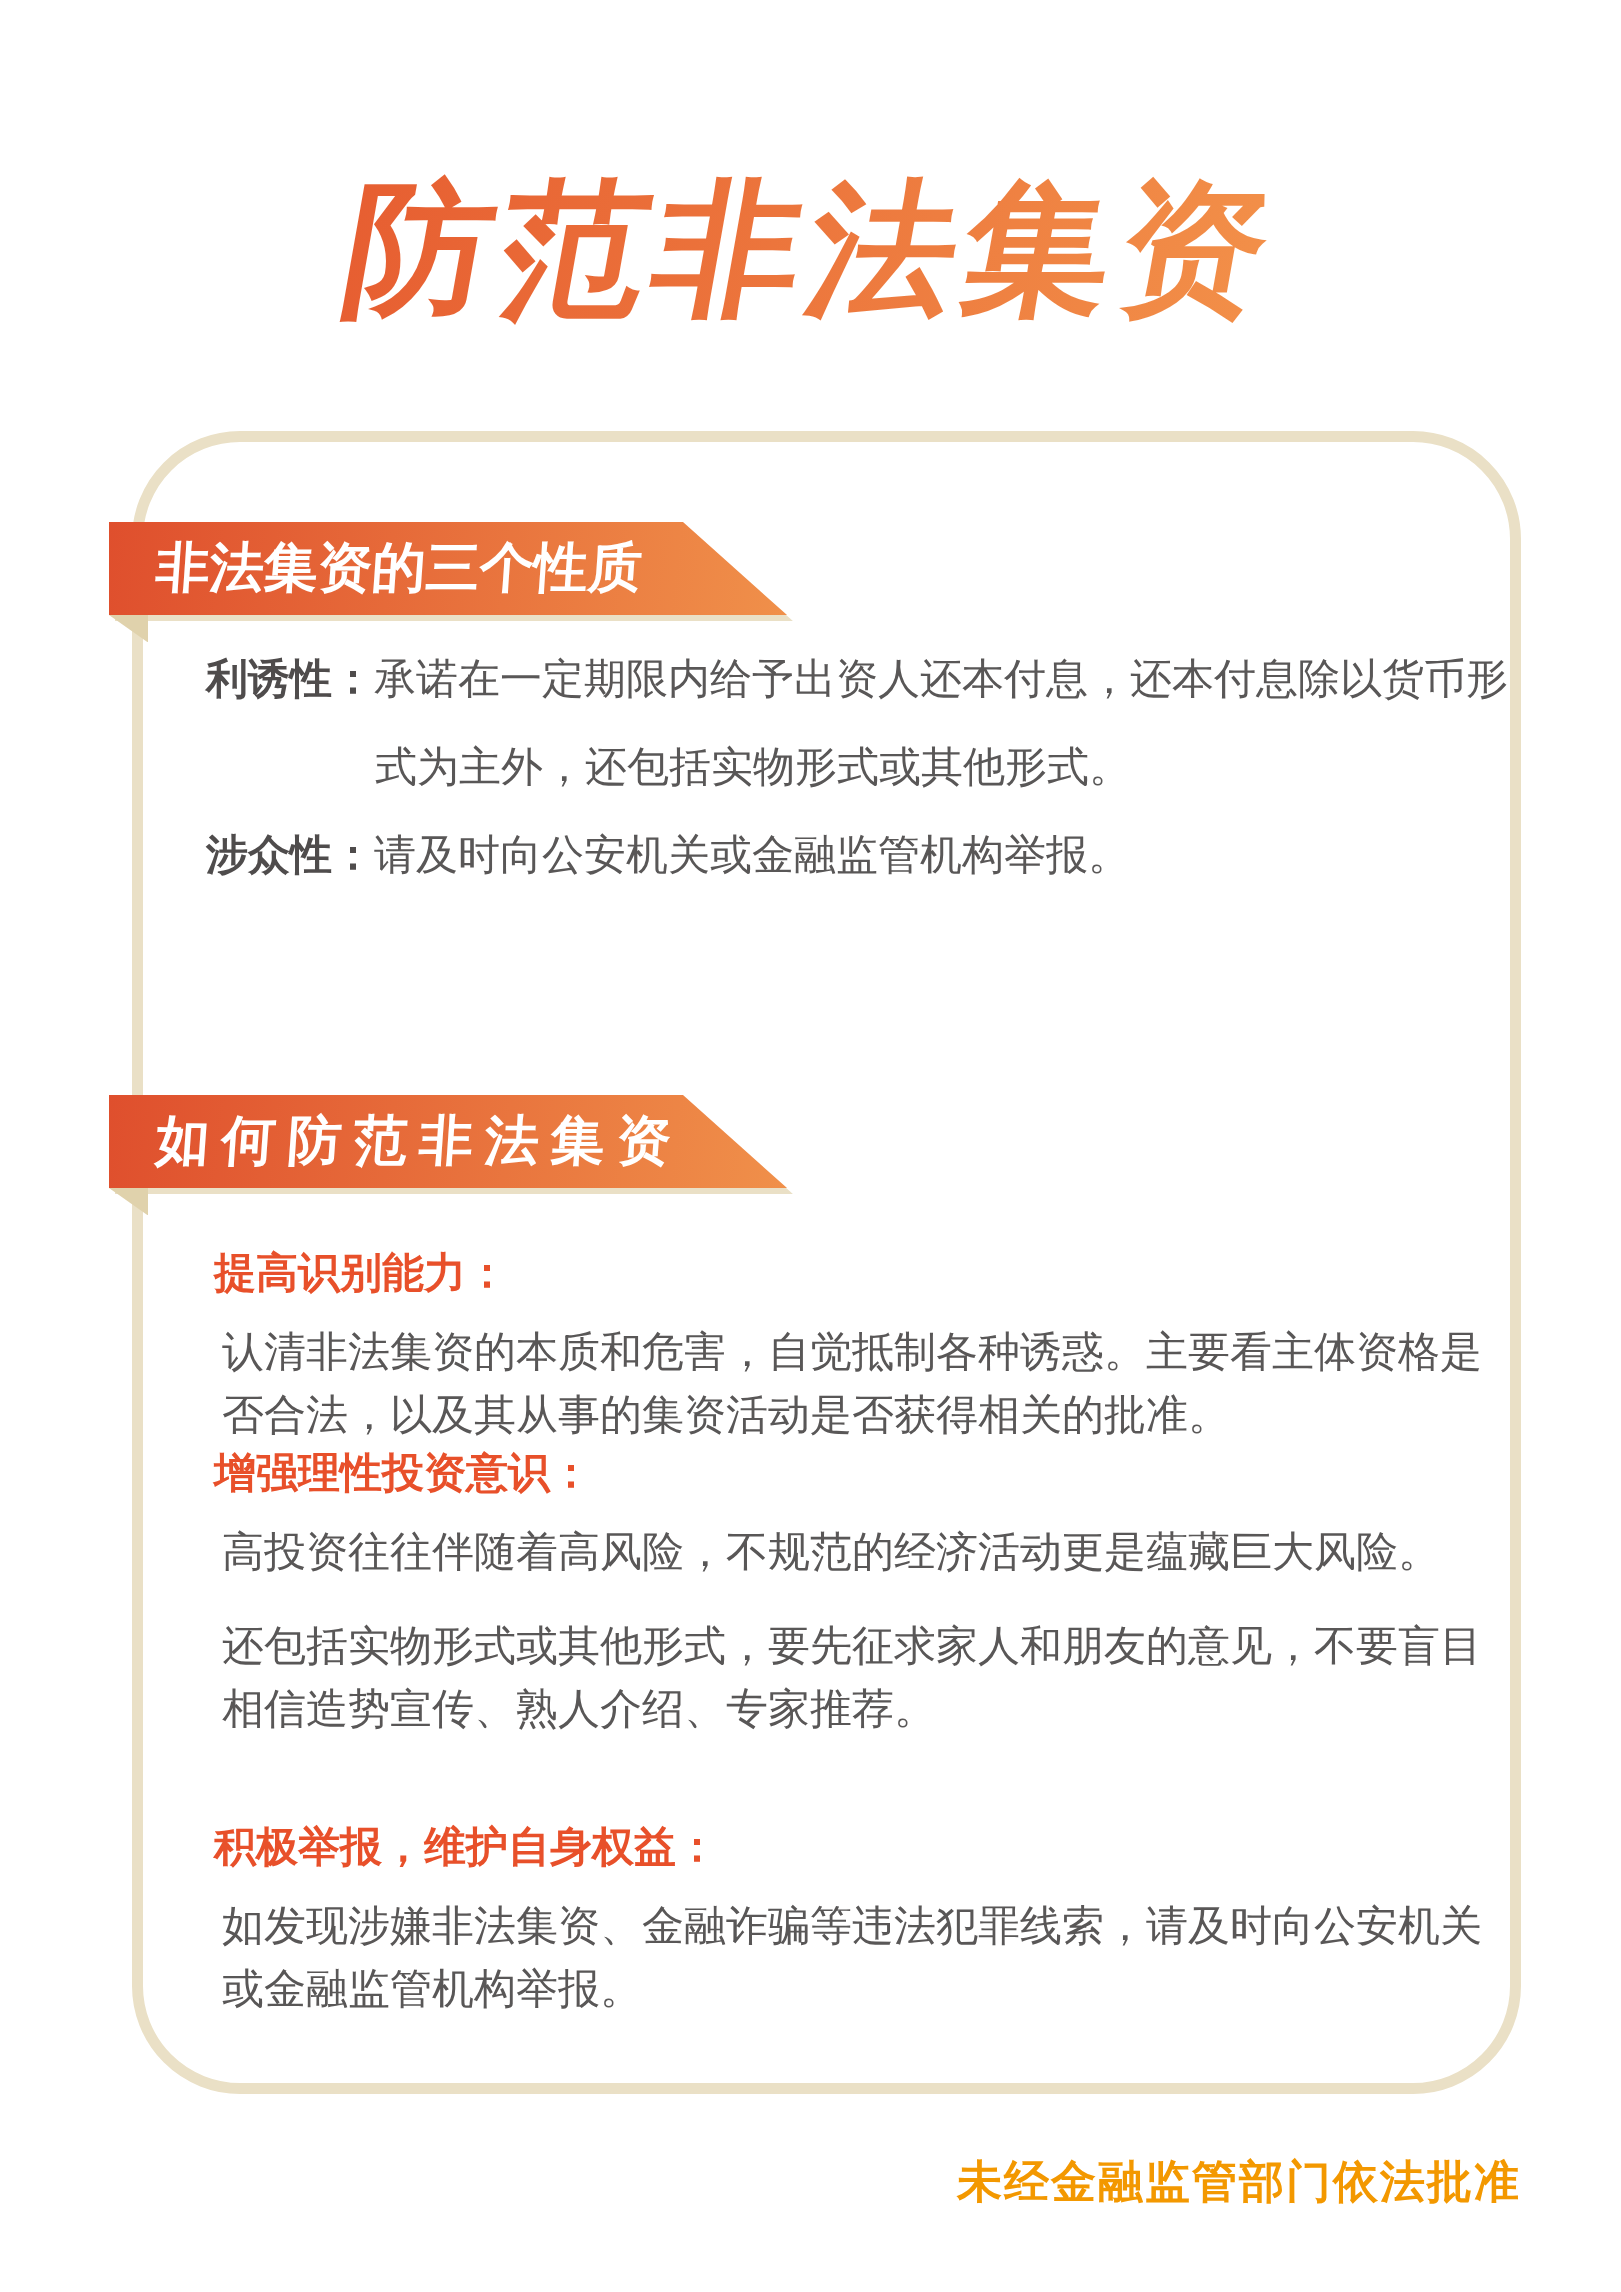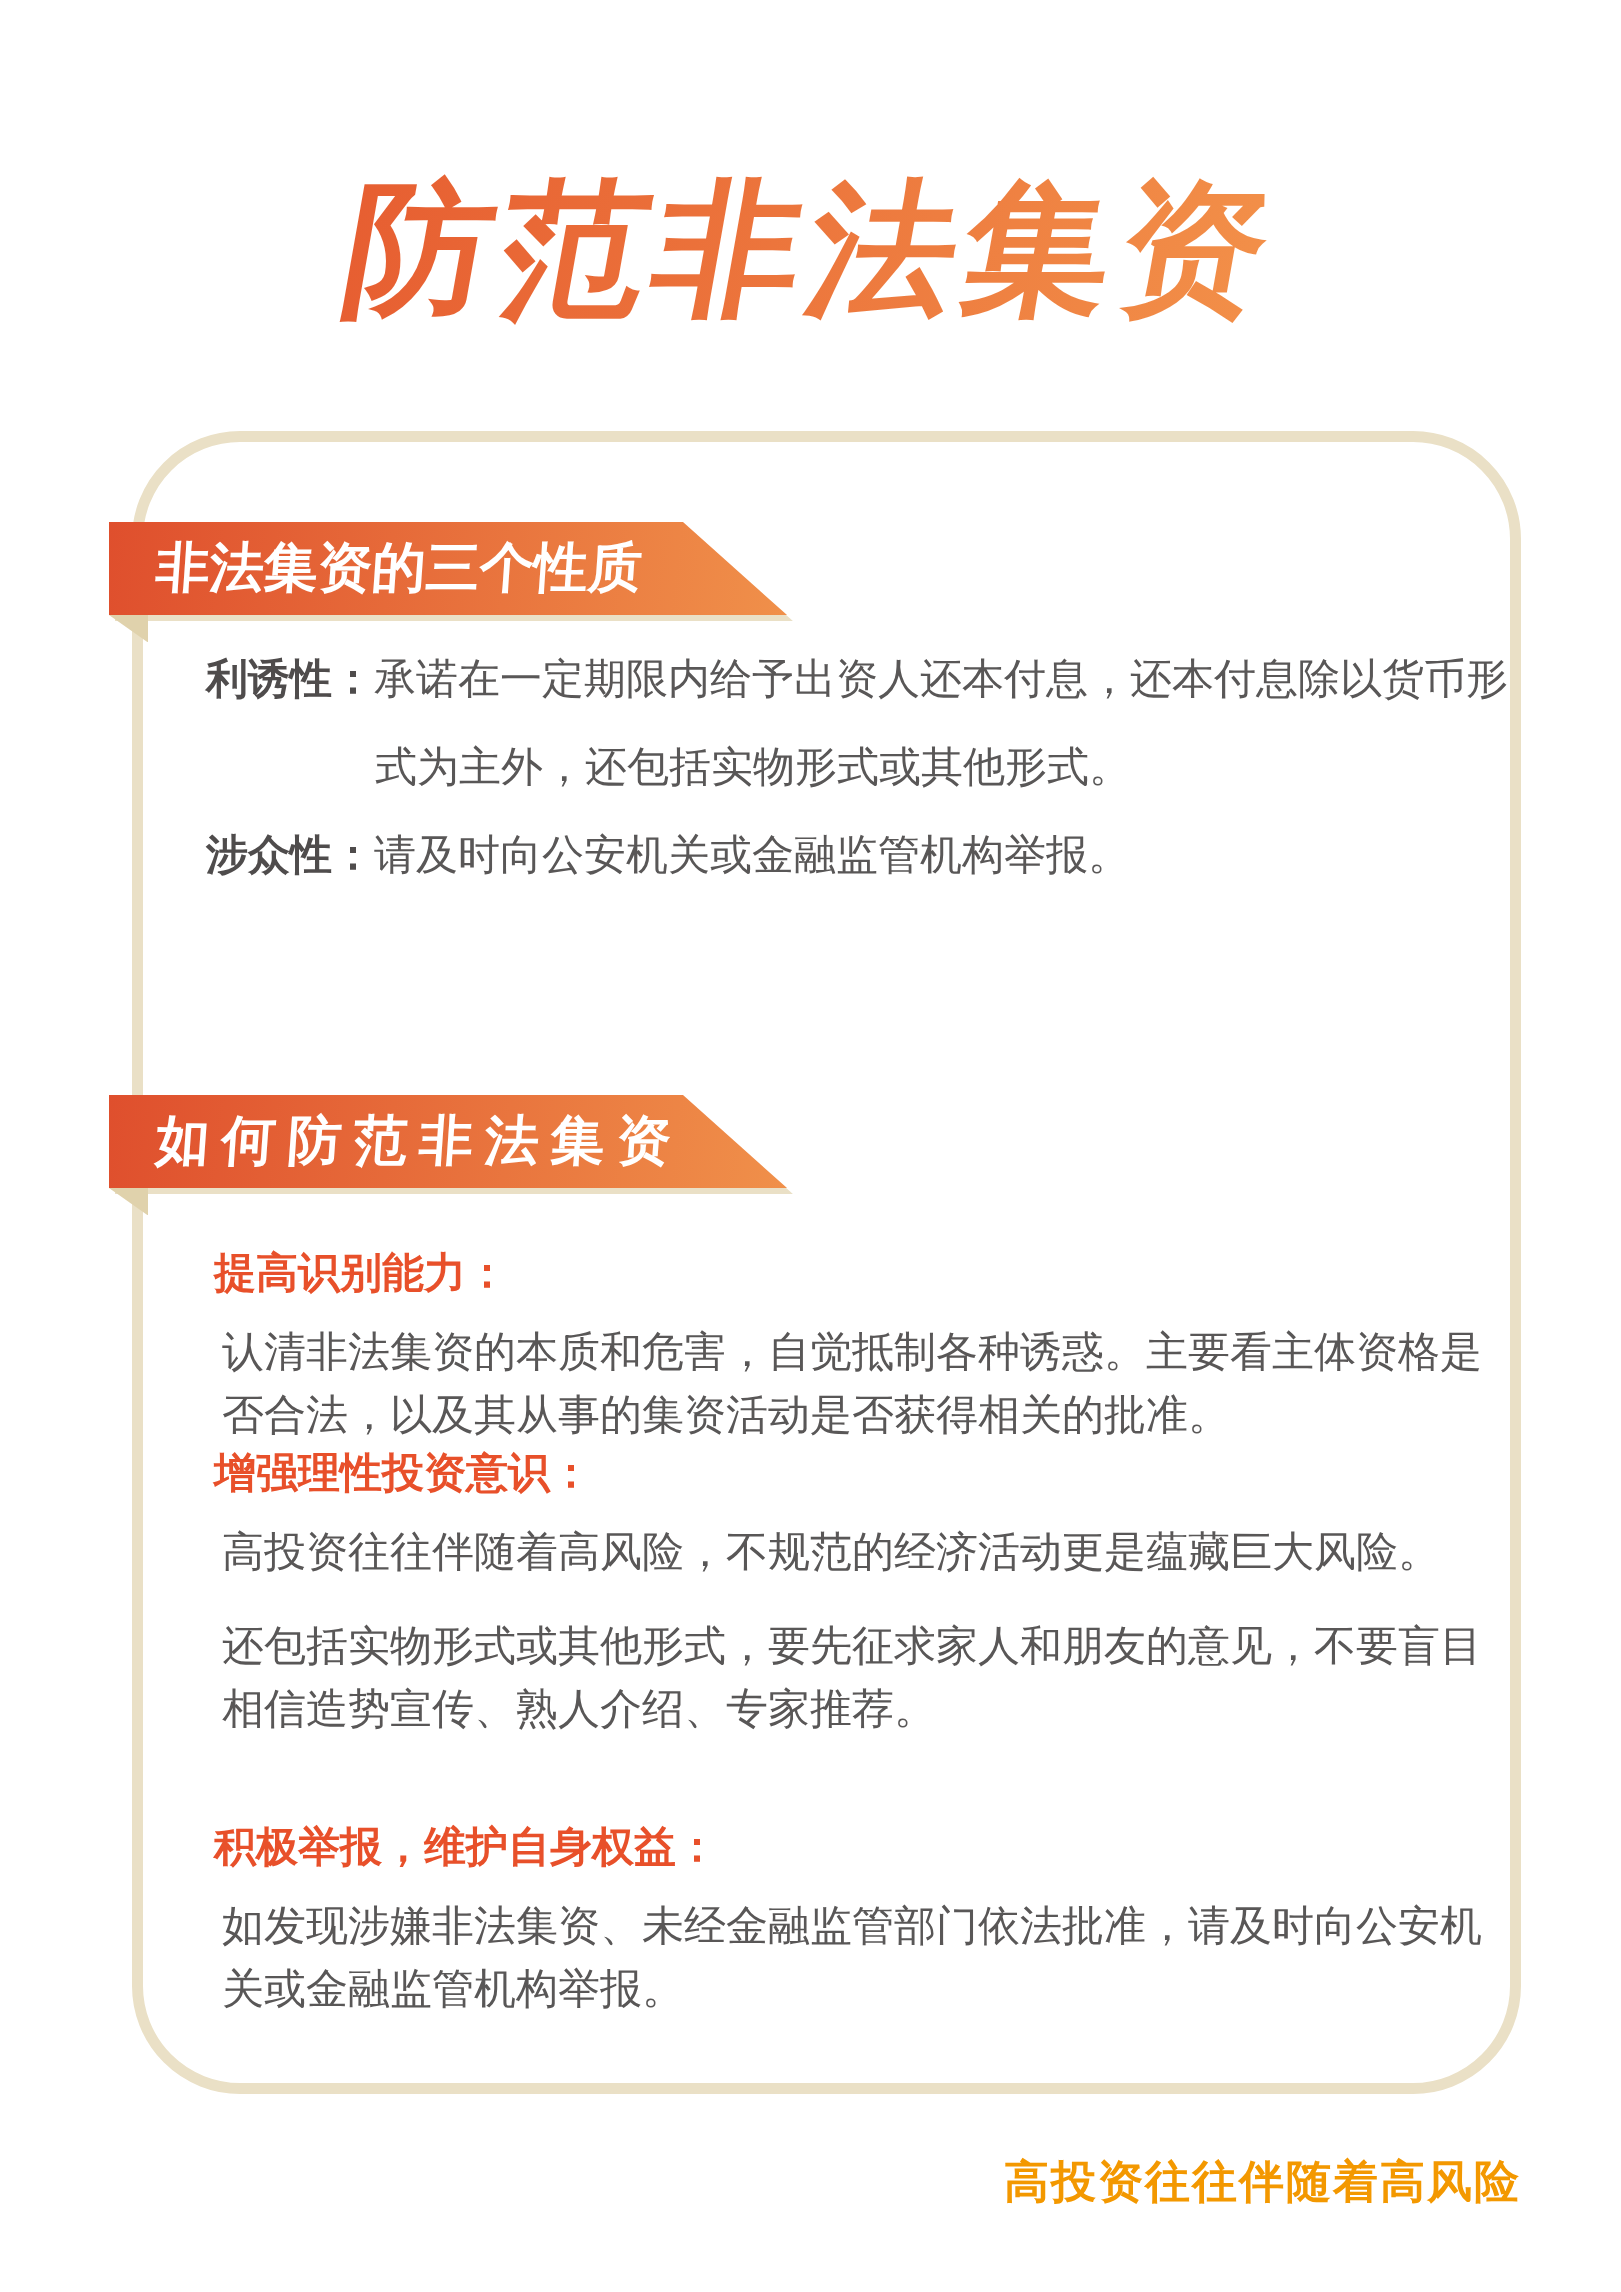--- a/index.html
+++ b/index.html
@@ -126,20 +126,20 @@
     </div>
     <div class="tip" style="top:1433px;">
       <h3 class="tip-heading">增强理性投资意识：</h3>
       <p class="tip-text">高投资往往伴随着高风险，不规范的经济活动更是蕴藏巨大风险。</p>
     </div>
     <div class="tip" style="top:1598px;">
       <p class="tip-text">还包括实物形式或其他形式，要先征求家人和朋友的意见，不要盲目相信造势宣传、熟人介绍、专家推荐。</p>
     </div>
     <div class="tip" style="top:1807px;">
       <h3 class="tip-heading">积极举报，维护自身权益：</h3>
-      <p class="tip-text">如发现涉嫌非法集资、未经金融监管部门依法批准，请及时向公安机关或金融监管机构举报。</p>
+      <p class="tip-text">如发现涉嫌非法集资、金融诈骗等违法犯罪线索，请及时向公安机关或金融监管机构举报。</p>
     </div>
   </div>
 
-  <div class="footer">高投资往往伴随着高风险</div>
+  <div class="footer">未经金融监管部门依法批准</div>
 
 </div>
 
 
 </body></html>

